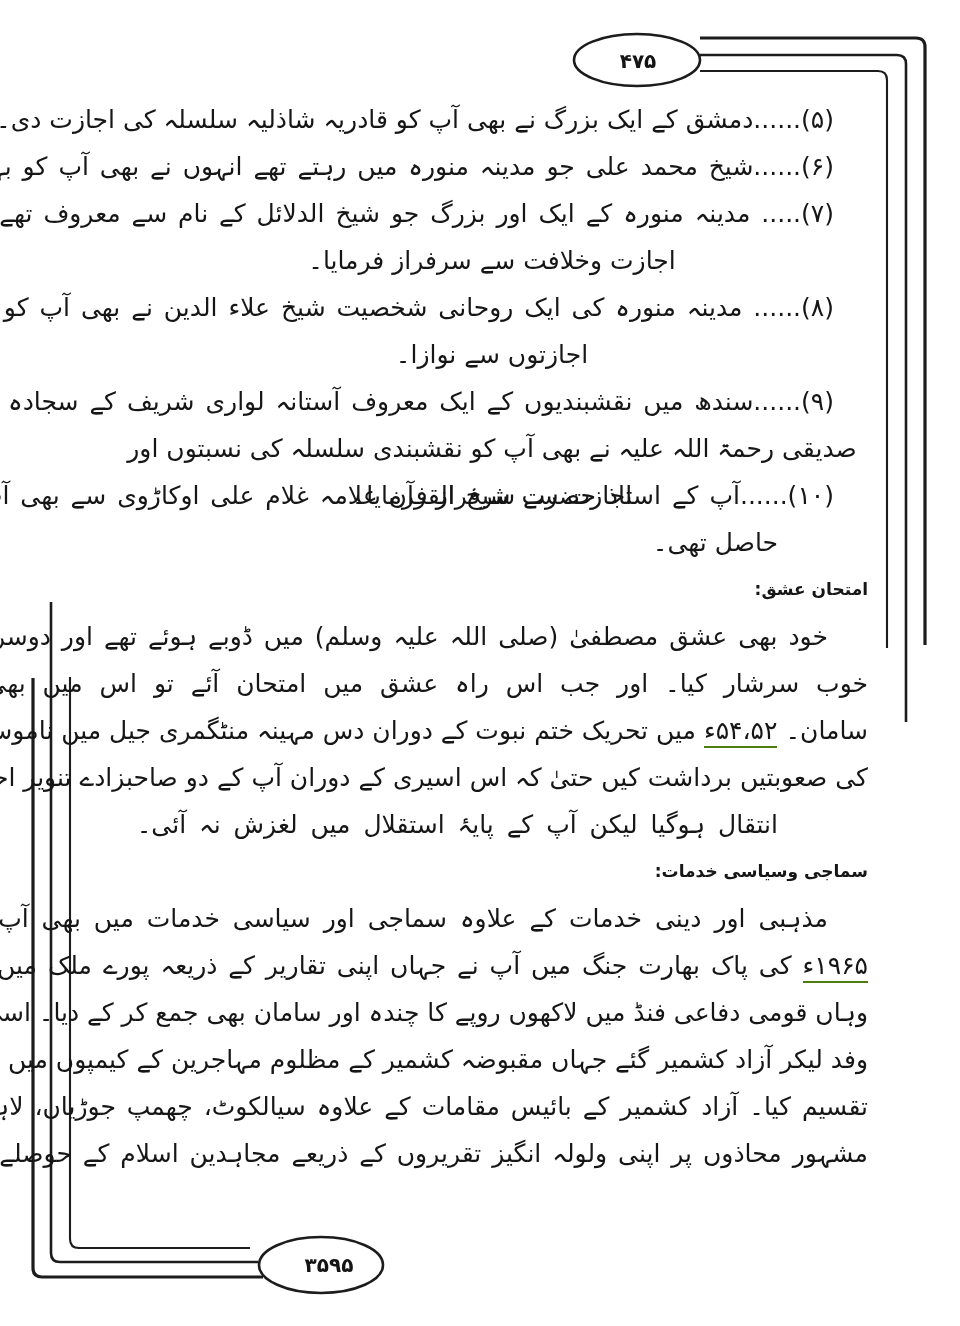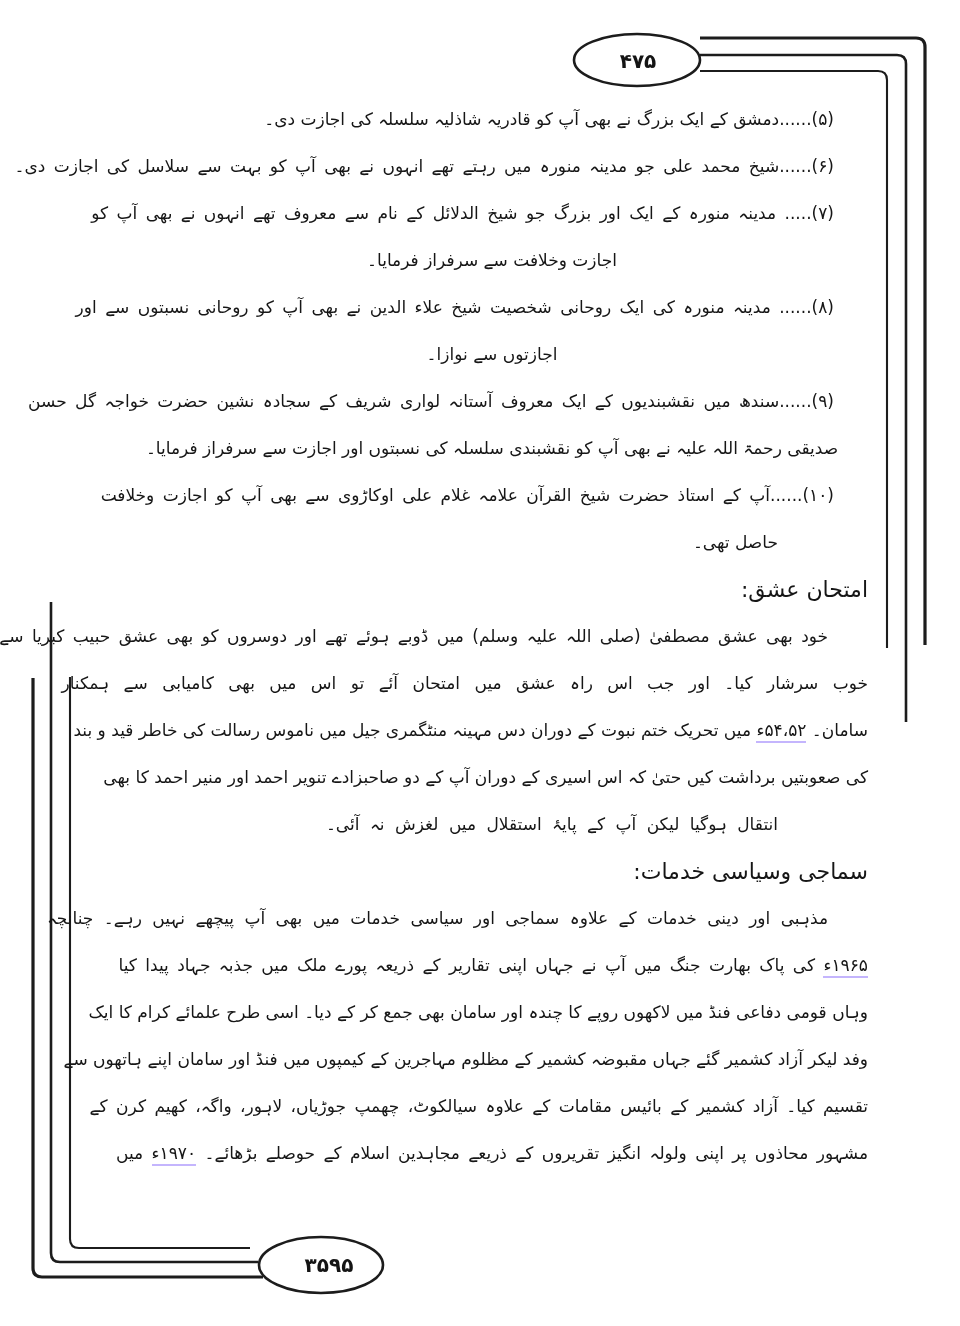--- a/index.html
+++ b/index.html
@@ -24,33 +24,33 @@
   }
   .badge-top{left:577px;top:44px;width:122px;height:34px;line-height:34px;}
   .badge-bottom{left:260px;top:1248px;width:138px;height:34px;line-height:34px;}
   .textcol{
     position:absolute;
     top:96px;right:92px;left:92px;
     text-align:right;
   }
   .tline{
     height:47px;line-height:47px;
-    font-size:17px;
+    font-size:25px;
     white-space:nowrap;
   }
   .center{text-align:center;white-space:normal;margin-left:24px;}
   .pr-34{padding-right:34px;}
   .pr-40{padding-right:40px;}
   .pr-90{padding-right:90px;}
   .ws-sm{word-spacing:3px;}
   .ws-md{word-spacing:5px;text-align:right;}
   .ws-lg{word-spacing:9px;}
-  .heading{font-weight:normal;font-size:22px;}
+  .heading{font-weight:bold;font-size:17px;}
   .year{
-    border-bottom:2px solid #c4b5fd;
+    border-bottom:2px solid #4d7c0f;
     padding-bottom:1px;
   }
 </style>
 </head>
 <body>
 
 <div class="sheet">
 
   <svg class="border-layer" width="960" height="1326" viewBox="0 0 960 1326" xmlns="http://www.w3.org/2000/svg">
 

